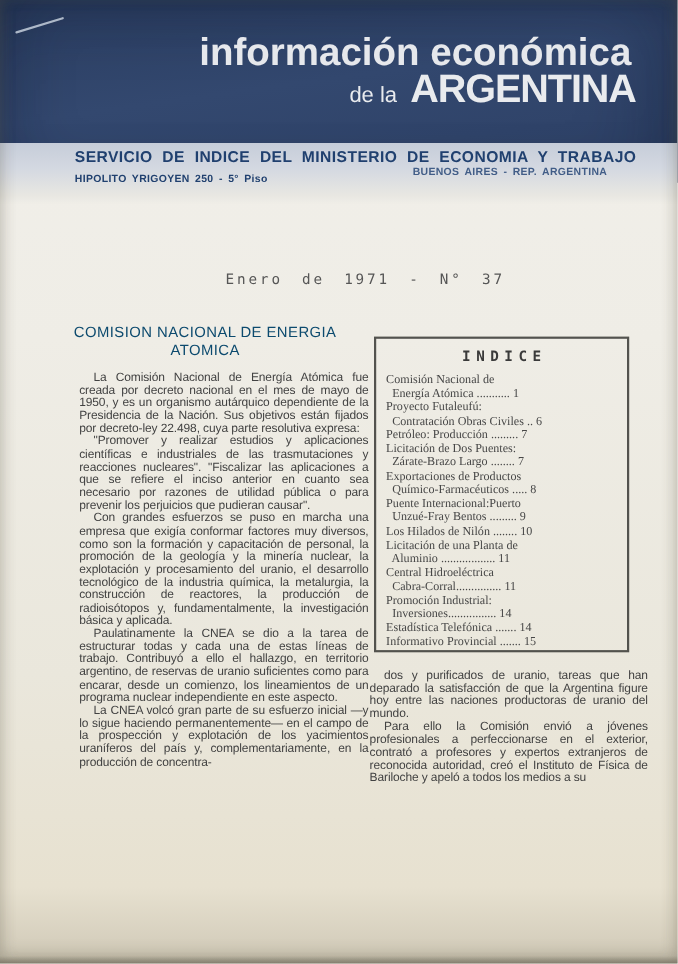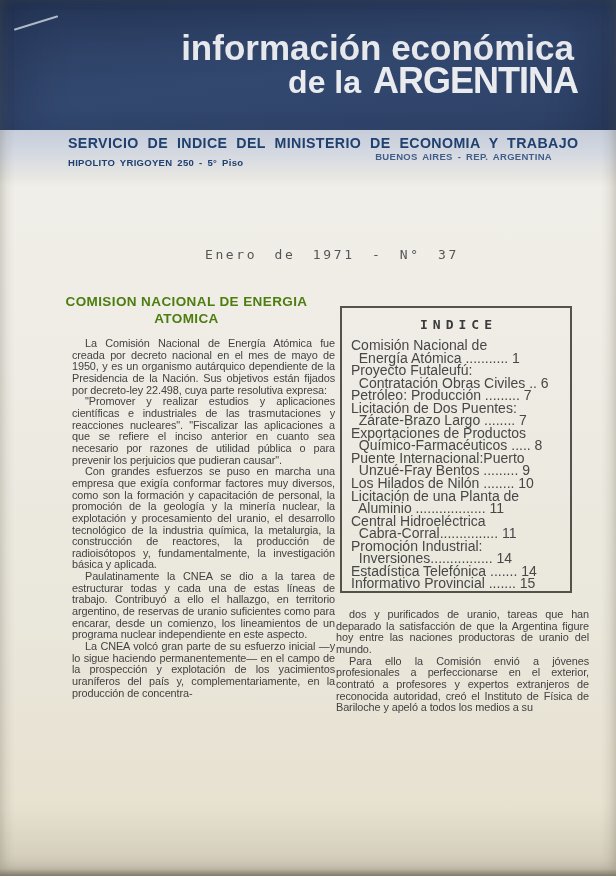--- a/index.html
+++ b/index.html
@@ -24,21 +24,21 @@
     position:absolute;left:13px;top:22px;width:46px;height:2px;border-radius:2px;
     background:#c6cfdc;transform:rotate(-17deg);opacity:.85;
   }
   .m-title1{
     position:absolute;right:42px;top:28px;
     font-size:35px;font-weight:700;color:#e6e8ec;letter-spacing:0;white-space:nowrap;
   }
   .m-title2{
     position:absolute;right:38px;top:60px;white-space:nowrap;color:#e9ebee;
   }
-  .m-title2 .dela{font-size:32px;font-weight:700;margin-right:12px;margin-left:16px;}
+  .m-title2 .dela{font-size:20px;font-weight:400;margin-right:12px;margin-left:16px;}
   .m-title2 .main{font-size:36px;font-weight:700;letter-spacing:-1px;}
   .subband{
     position:absolute;left:0;top:130px;width:616px;height:56px;
     background:linear-gradient(180deg,#c6cdd9 0%,#d3d8e1 40%,#e8e7e2 85%,rgba(238,236,229,0) 100%);
   }
   .subtitle{
     position:absolute;left:68px;top:135px;white-space:nowrap;
     font-size:14.2px;font-weight:700;color:#20406f;letter-spacing:.4px;word-spacing:4.5px;
   }
   .addr-left{
@@ -51,41 +51,41 @@
   }
   
   .issue{
     position:absolute;left:0;top:247px;width:616px;box-sizing:border-box;padding-left:48px;
     text-align:center;font-family:"DejaVu Sans Mono",monospace;
     font-size:13px;letter-spacing:2.6px;word-spacing:7px;color:#565656;white-space:nowrap;
   }
   
   .art-title{
     position:absolute;left:55px;top:293px;width:263px;text-align:center;
-    font-size:13.5px;line-height:17px;font-weight:700;color:#4d7c0f;letter-spacing:.4px;
+    font-size:13.5px;line-height:17px;font-weight:400;color:#0c4a6e;letter-spacing:.4px;
   }
   .col-left{position:absolute;left:72px;top:338px;width:263px;}
   .col-right{position:absolute;left:336px;top:609px;width:253px;}
   .para{
     margin:0;font-size:10.9px;line-height:11.65px;text-align:justify;text-indent:13px;
     color:#424242;letter-spacing:-.1px;
   }
   
   .indice{
     position:absolute;left:340px;top:306px;width:232px;height:287px;box-sizing:border-box;
     border:2px solid rgba(55,55,52,.85);
   }
   .indice-title{
     margin-top:9px;text-align:center;text-indent:5px;
     font-family:"DejaVu Sans Mono",monospace;font-size:13px;font-weight:700;
     letter-spacing:5px;color:#3a3a3a;
   }
   .indice-lines{
-    margin:7px 0 0 9px;font-family:Liberation Sans, sans-serif;
-    font-size:14px;line-height:12.55px;white-space:pre;color:#474747;
+    margin:7px 0 0 9px;font-family:Liberation Serif, serif;
+    font-size:11px;line-height:12.55px;white-space:pre;color:#474747;
   }
   .edge-bottom{
     position:absolute;left:0;bottom:0;width:616px;height:7px;pointer-events:none;z-index:51;
     background:linear-gradient(180deg,rgba(90,85,72,0),rgba(80,75,62,.45));
   }
 </style>
 </head>
 <body>
 
 <div class="band">

